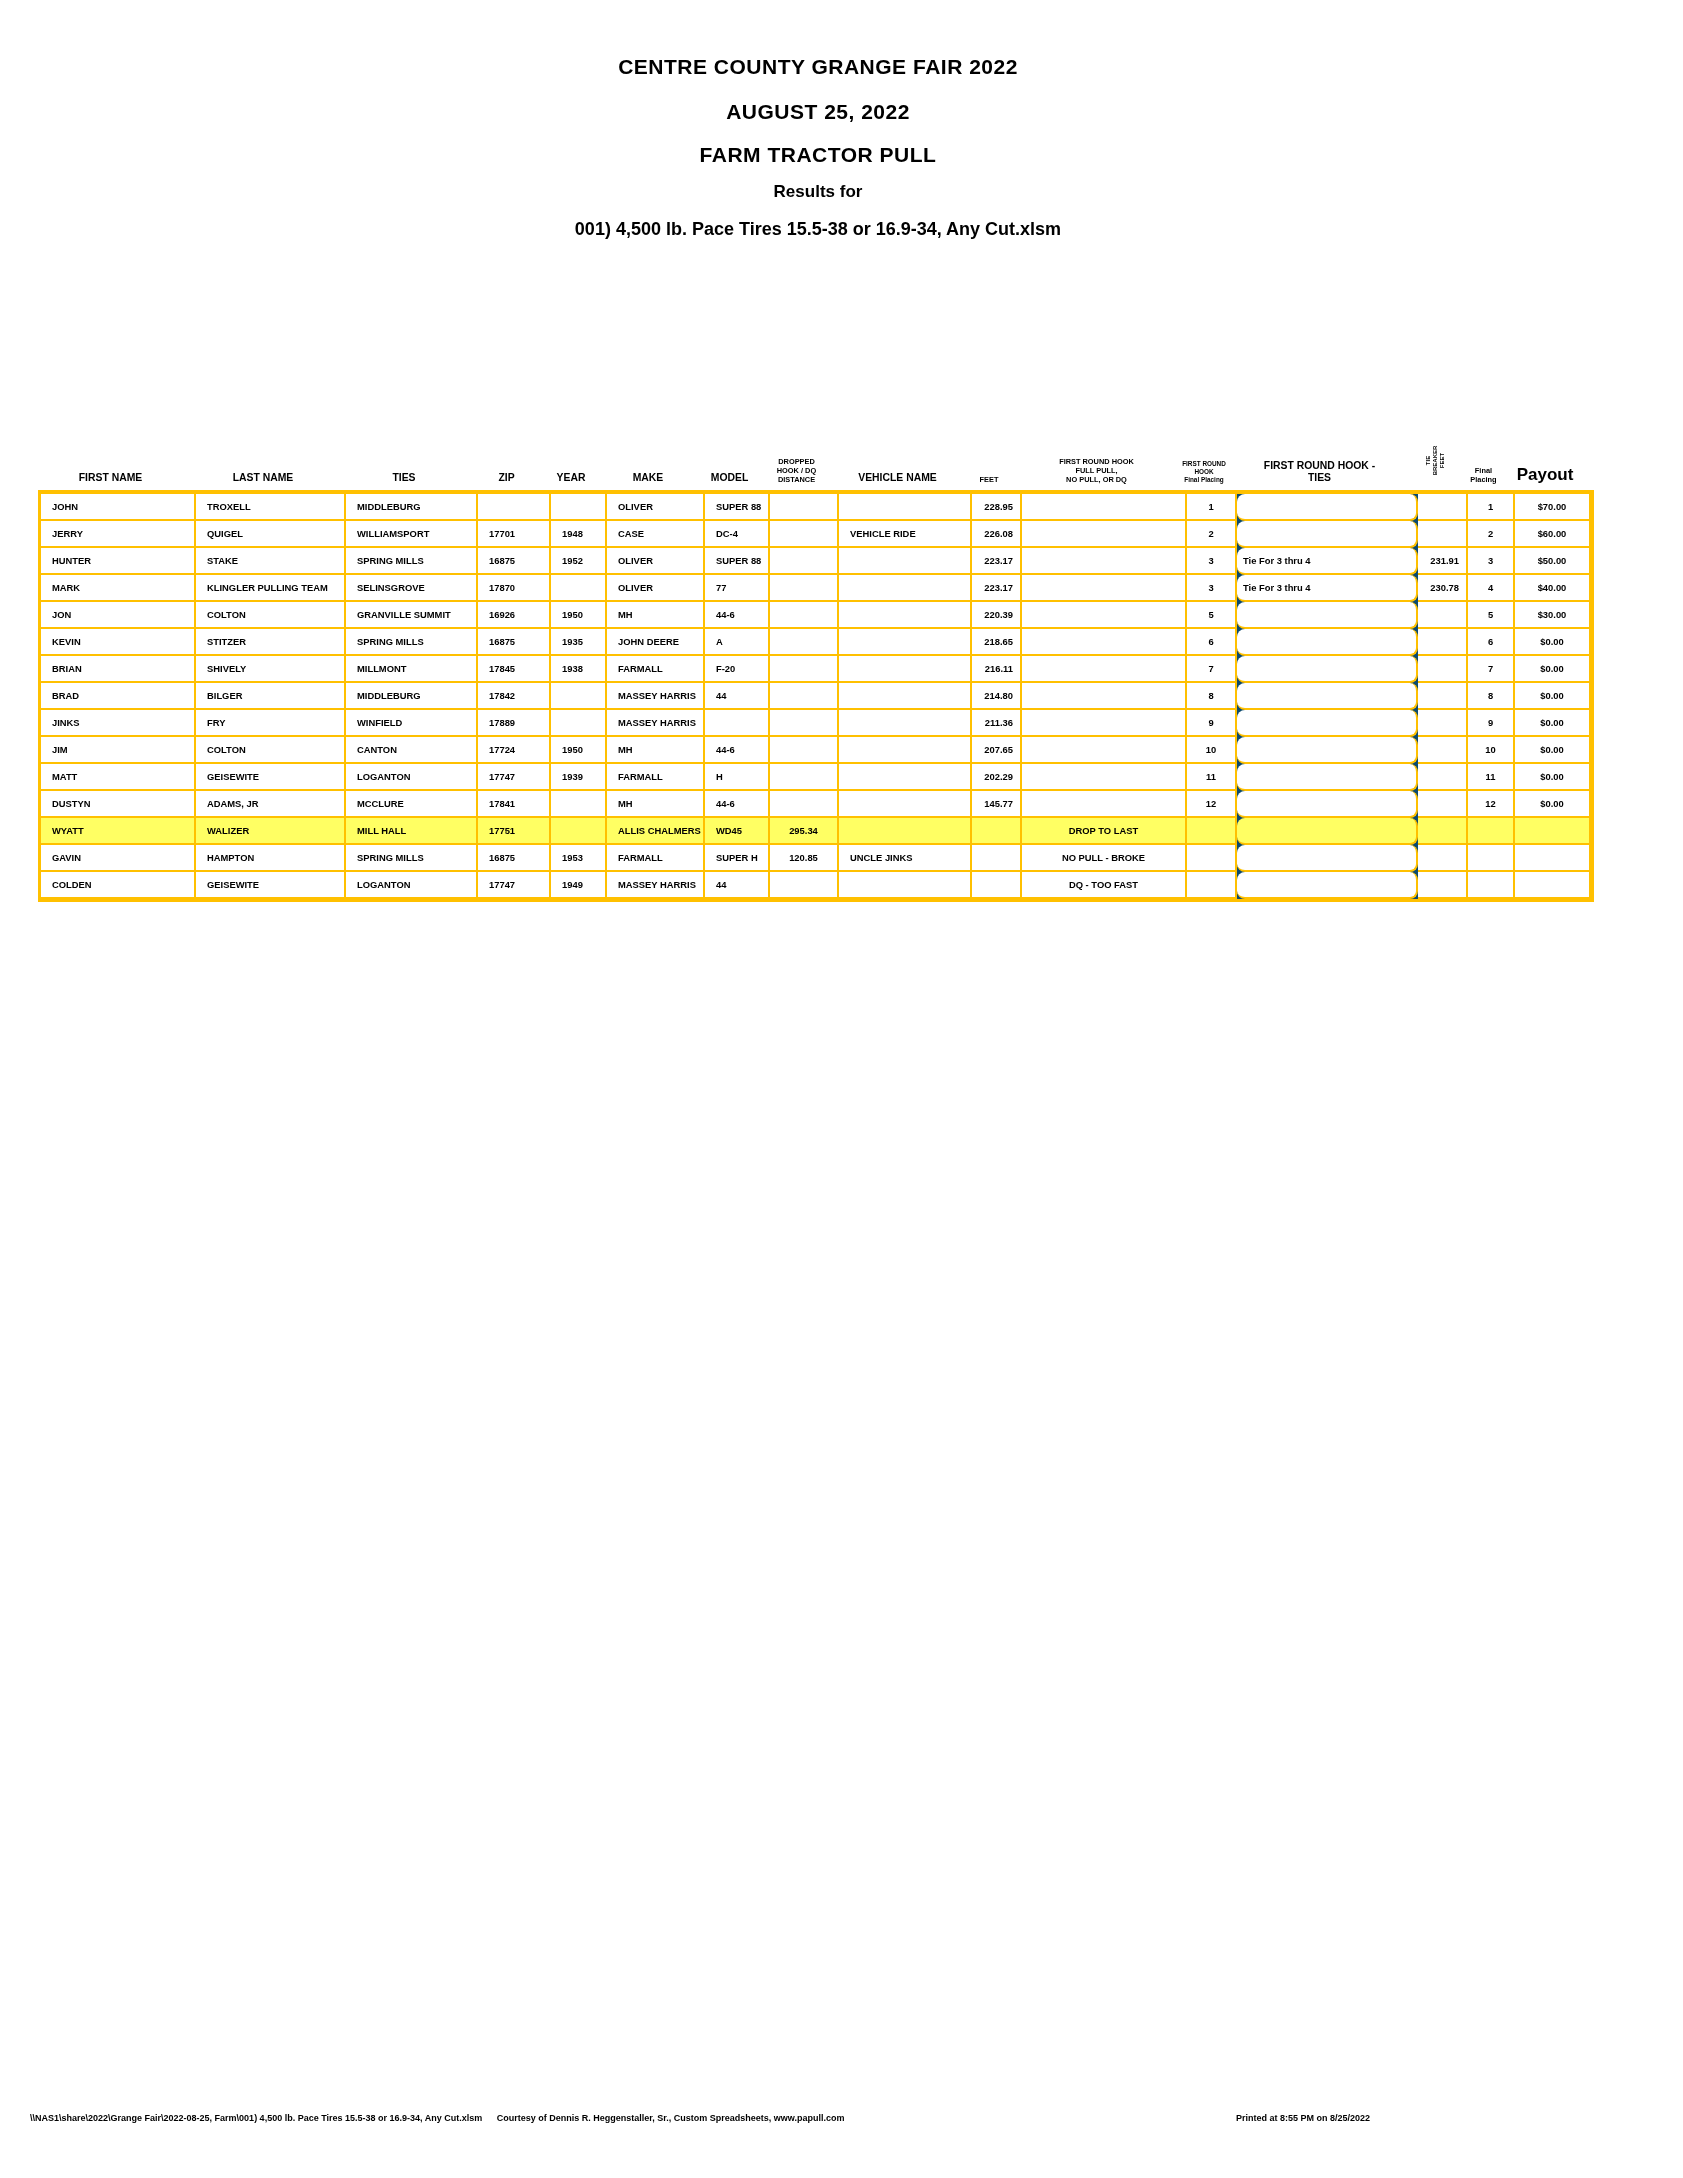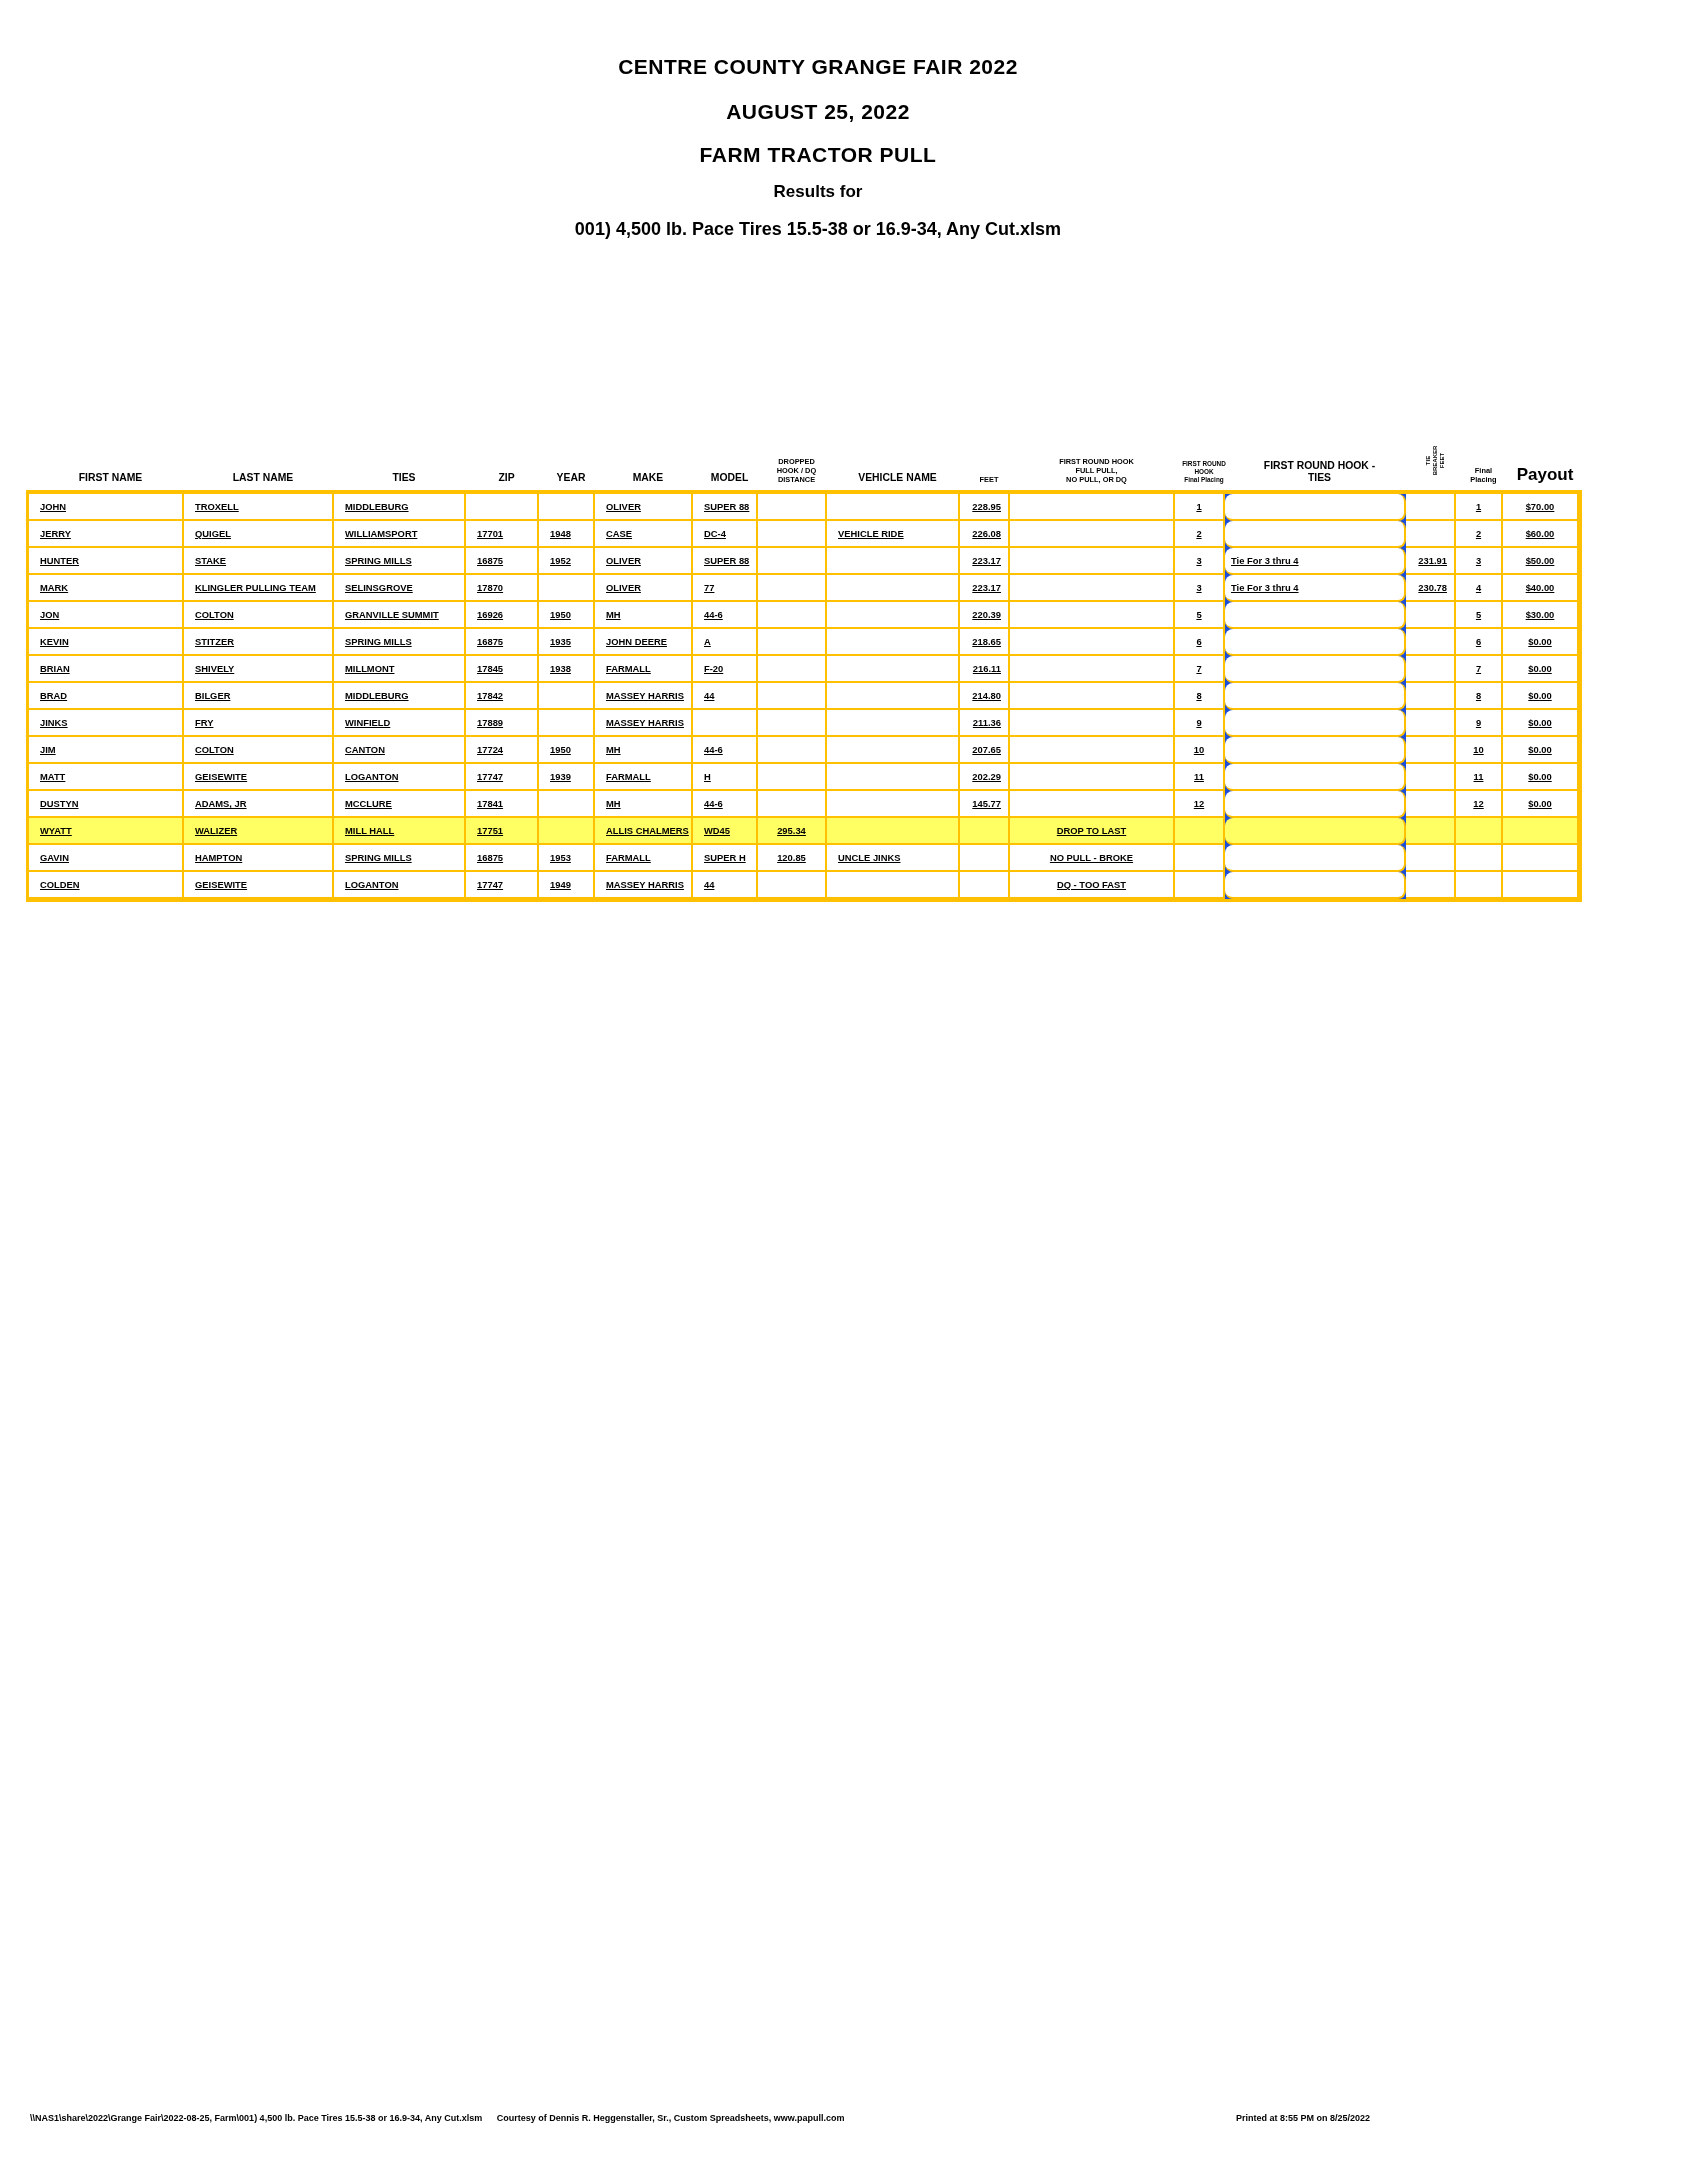--- a/index.html
+++ b/index.html
@@ -37,27 +37,26 @@
   .h5{width:56px}.h6{width:98px}.h7{width:65px}.h8{width:69px}
   .h9{width:133px}.h10{width:50px}.h11{width:165px}.h12{width:50px}
   .h13{width:181px}.h14{width:50px}.h15{width:47px}.h16{width:76px}
   .vrot{
     position:absolute;left:50%;bottom:20px;width:50px;margin-left:-25px;
     transform:rotate(-90deg);transform-origin:center;
     font-size:6px;line-height:7px;white-space:pre-line;text-align:center;
   }
   
   .grid{
-    position:absolute;left:26px;top:490px;
+    position:absolute;left:38px;top:490px;
     display:grid;
     grid-template-columns:155px 150px 132px 73px 56px 98px 65px 69px 133px 50px 165px 50px 181px 50px 47px 76px;
     grid-auto-rows:27px;
     border:3px solid var(--grid);border-top-width:4px;
-    background:#1d4ed8;
-    text-decoration:underline;
+    background:#0c4a6e;
   }
   .cell{
     box-sizing:border-box;
     border-right:2px solid var(--grid);
     border-bottom:2px solid var(--grid);
     font-size:9.4px;line-height:25px;
     white-space:nowrap;overflow:hidden;
     background:#fff;
   }
   .cell.hl{background:var(--hl);}

